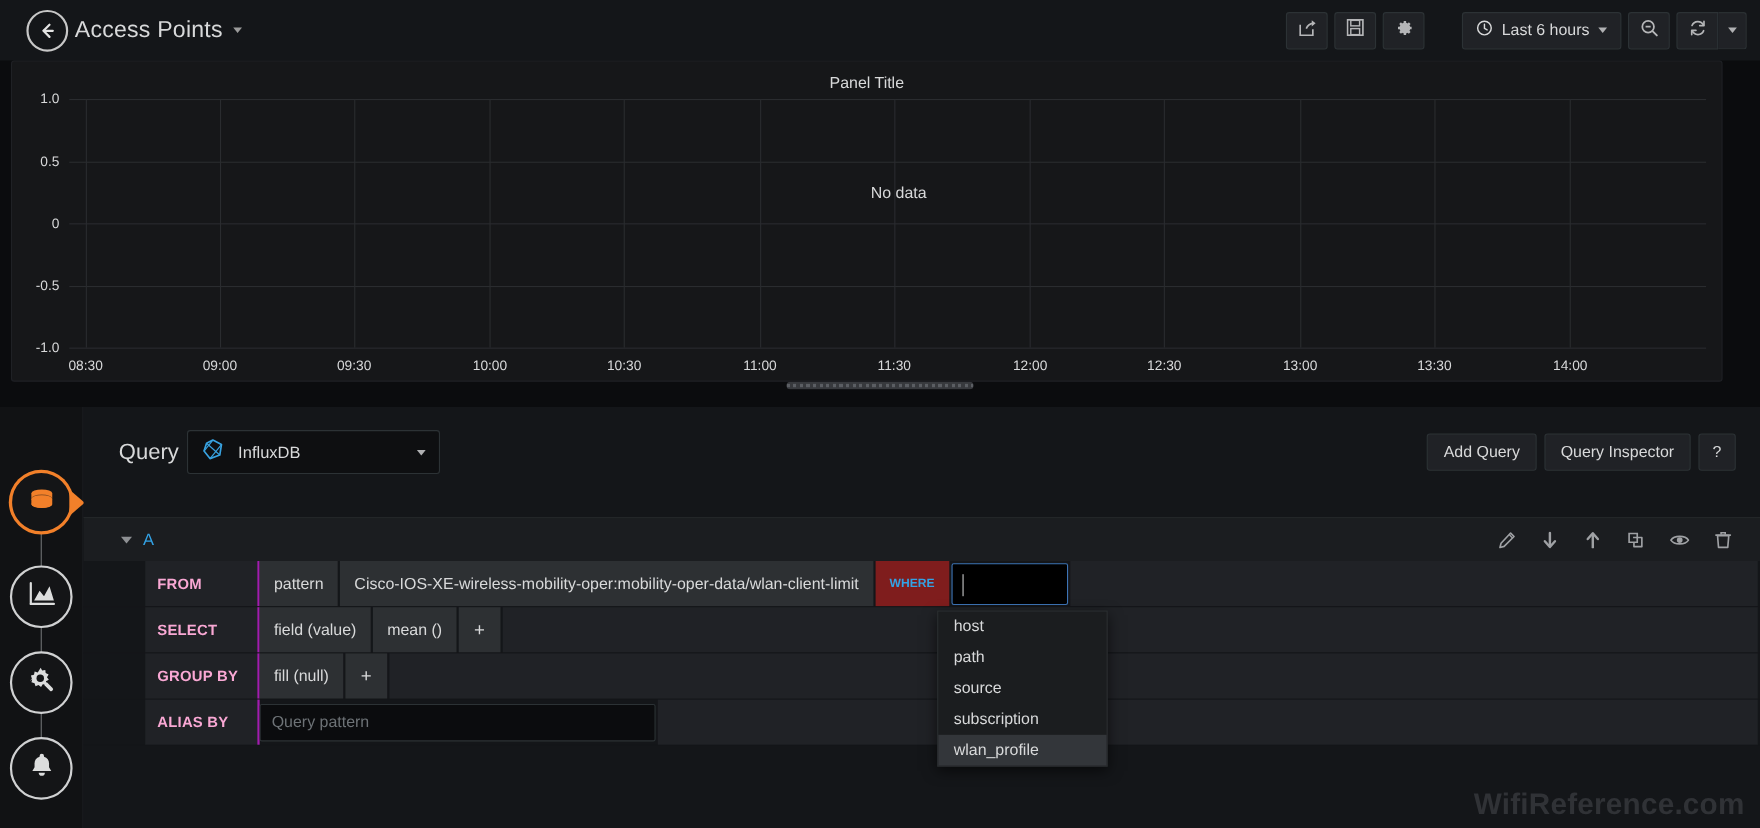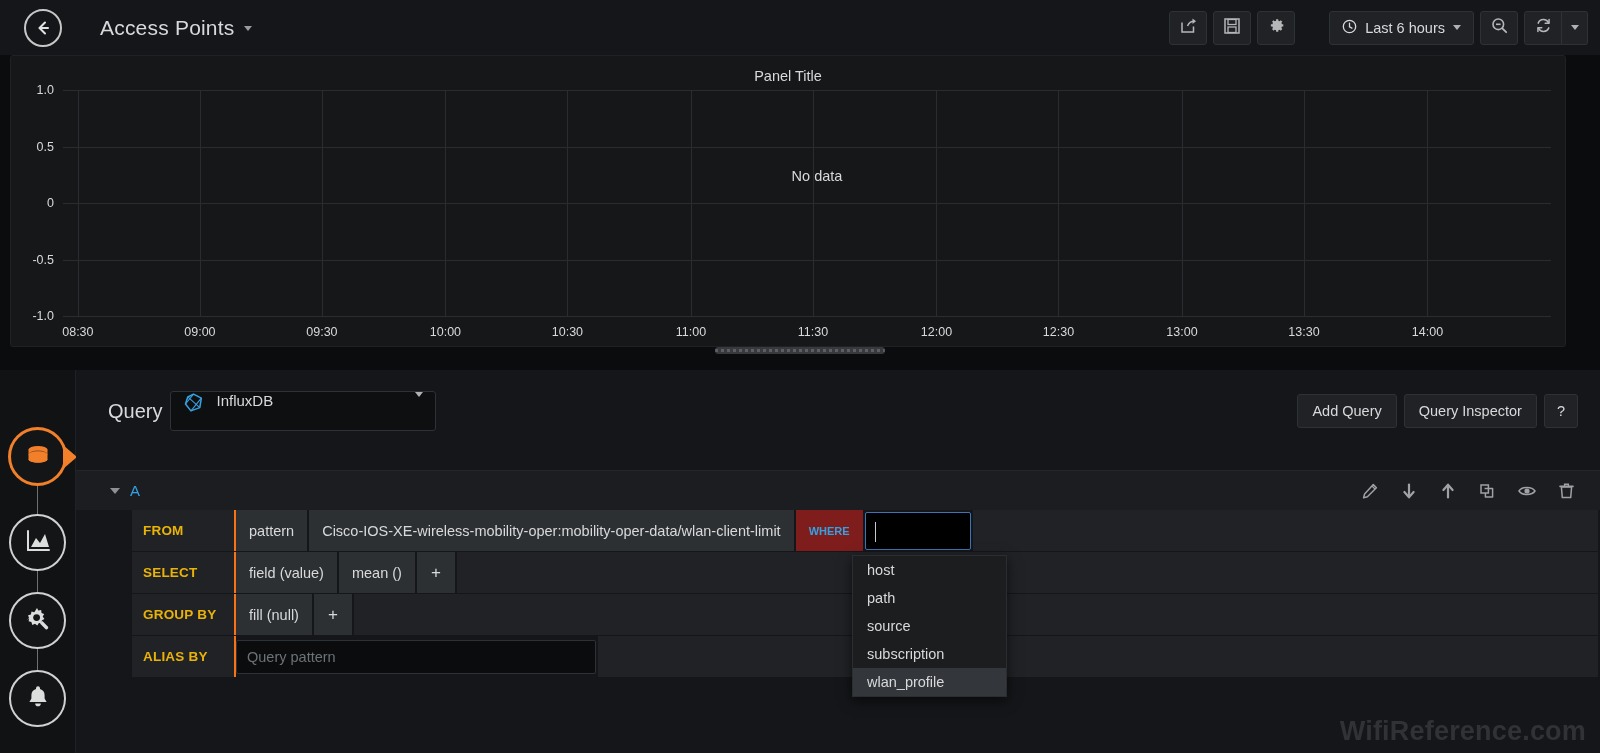--- a/index.html
+++ b/index.html
@@ -20,21 +20,21 @@
     padding: 0 12px;
   }
   .back-btn {
     width: 38px; height: 38px; border-radius: 50%;
     border: 2px solid #c7c7c7;
     display: flex; align-items: center; justify-content: center;
     margin-left: 12px; cursor: pointer; flex: 0 0 auto;
   }
   .back-btn svg { display:block; }
   .dash-title {
-    font-size: 21px; color: #d8d9da; margin-left: 38px;
+    font-size: 21px; color: #d8d9da; margin-left: 6px;
     letter-spacing: .2px; white-space: nowrap;
   }
   .title-caret {
     display:inline-block; margin-left: 9px; color:#9b9b9b;
     border-left: 4px solid transparent; border-right: 4px solid transparent;
     border-top: 5px solid #9b9b9b; vertical-align: middle;
   }
   .nav-spacer { flex: 1 1 auto; }
   .nav-group { display: flex; align-items: center; }
   .nav-btn {
@@ -132,23 +132,23 @@
   
   .editor {
     position: absolute; left: 76px; top: 370px;
     width: 1524px; height: 383px; background: #141619;
   }
   .query-head {
     display: flex; align-items: center; height: 82px; padding: 0 22px 0 32px;
   }
   .query-label { font-size: 20px; color: #d8d9da; margin-right: 8px; }
   .ds-picker {
-    width: 266px; height: 40px; background: #0e0f11;
+    width: 230px; height: 40px; background: #0e0f11;
     border: 1px solid #2c3235; border-radius: 3px;
-    display: flex; align-items: flex-start; padding: 0 12px; cursor: pointer;
+    display: flex; align-items: center; padding: 0 12px; cursor: pointer;
   }
   .ds-name { font-size: 15px; color: #d8d9da; margin-left: 12px; flex: 1; }
   .head-spacer { flex: 1 1 auto; }
   .hbtn {
     height: 34px; background: #202226; border: 1px solid #2c3235;
     border-radius: 3px; color: #d8d9da; font-size: 14.5px;
     display: flex; align-items: center; padding: 0 14px;
     margin-left: 7px; cursor: pointer; white-space: nowrap;
     font-family: "Liberation Sans", sans-serif;
   }
@@ -168,22 +168,22 @@
     position: absolute; right: 26px; top: 0; height: 40px;
     display: flex; align-items: center; gap: 23px;
   }
   .row-actions .act { cursor: pointer; color: #9fa1a4; display:flex; }
 
   .qgrid { padding: 0; }
   .qline { display: flex; align-items: stretch; height: 42px; border-bottom: 1px solid #141619; }
   .qkey {
     width: 104px; margin-left: 56px; background: #202226;
     display: flex; align-items: center; padding-left: 11px;
-    color: #eab308; font-size: 13.5px; font-weight: bold;
-    letter-spacing: .2px; border-right: 2px solid #f97316;
+    color: #f9a8d4; font-size: 13.5px; font-weight: bold;
+    letter-spacing: .2px; border-right: 2px solid #a21caf;
   }
   .seg {
     background: #2d3033; display: flex; align-items: center;
     padding: 0 13px; color: #d8d9da; font-size: 14.5px;
     margin-right: 2px; cursor: pointer; white-space: nowrap;
   }
   .seg.plus { padding: 0 14px; font-size: 17px; color:#d8d9da; }
   .seg.blank { background: #202226; flex: 1; cursor: default; }
   .seg.key2 { color:#33a2e5; font-weight:bold; font-size:11px; background:#7f1d1d;}
   .seg .var { color: #eb7b18; }

